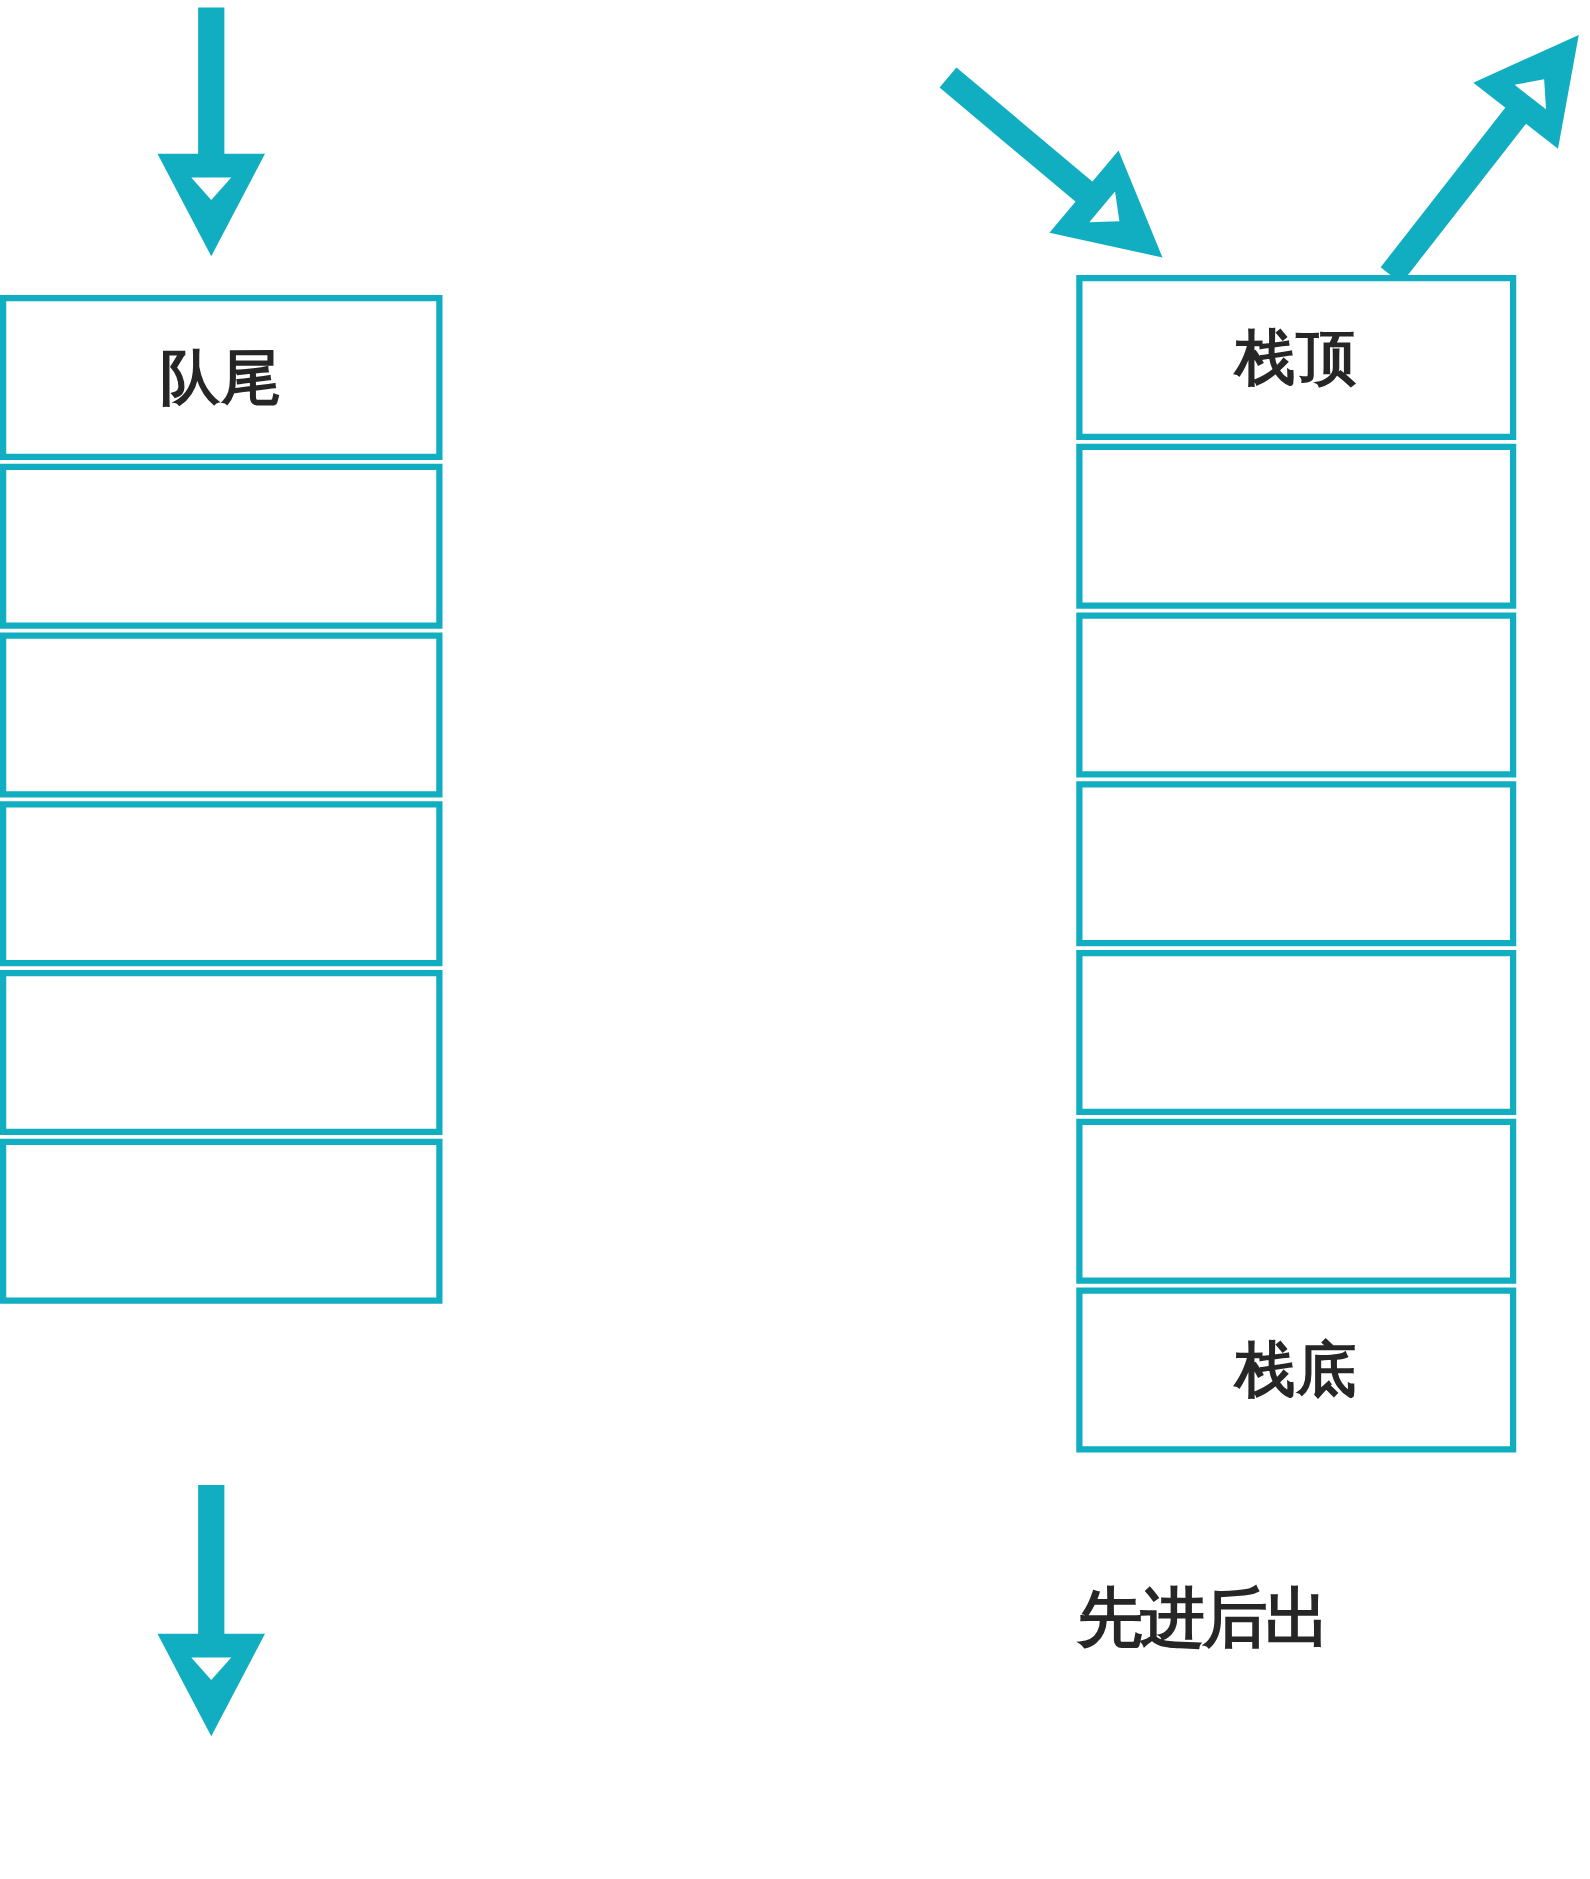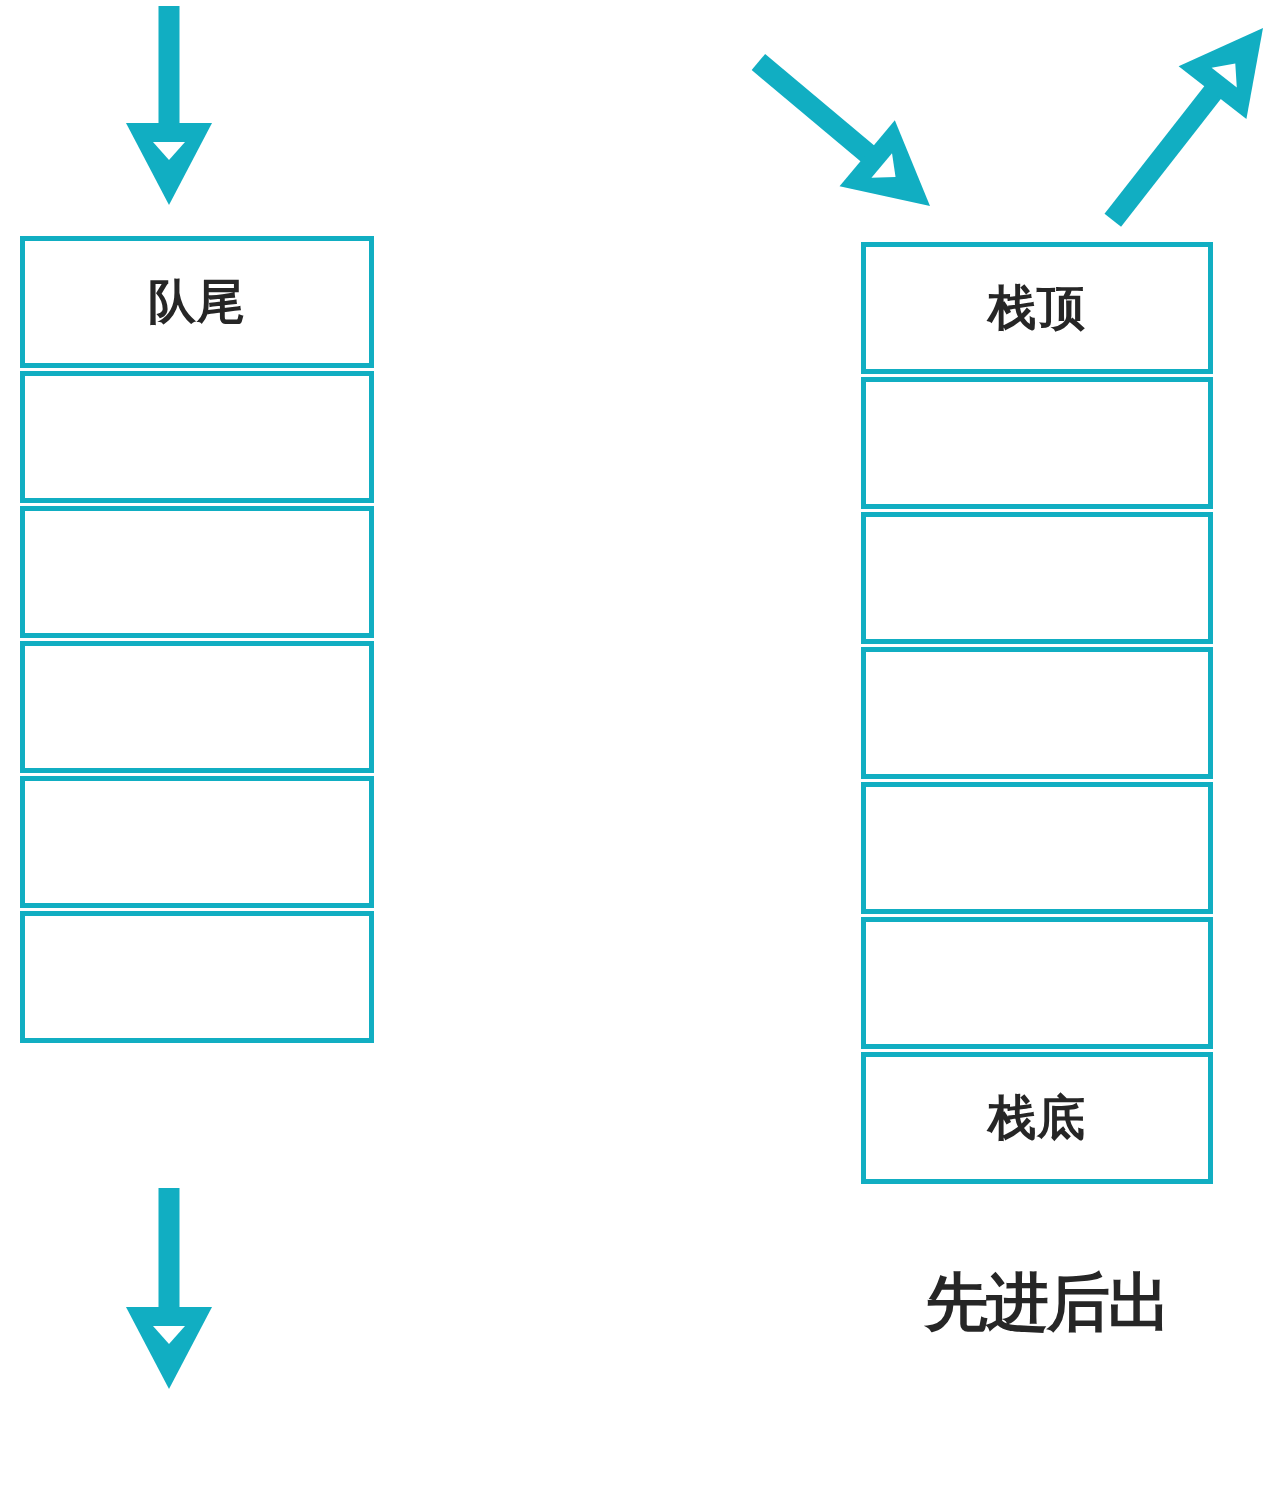--- a/index.html
+++ b/index.html
@@ -25,39 +25,38 @@
     width:1272px;height:1503px;
     color:var(--accent);
     pointer-events:none;
   }
   .column{
     position:absolute;
     display:flex;
     flex-direction:column;
     gap:3px;
   }
-  .column-queue{ left:20px;  top:236px; width:354px;justify-content:space-between; }
-  .column-stack{ left:861px; top:242px; width:352px;border-radius:24px; }
+  .column-queue{ left:0;  top:236px; width:354px;justify-content:space-between; }
+  .column-stack{ left:861px; top:220px; width:352px;border-radius:24px; }
   .cell{
     box-sizing:border-box;
     height:132px;
     border:5px solid var(--accent);
     background:var(--bg);
     display:flex;
     align-items:center;
     justify-content:center;
     font-size:48px;
     font-weight:700;
     color:var(--ink);
     letter-spacing:1px;
   }
   .caption{
     position:absolute;
-    text-align:center;
-    font-size:63px;
+    font-size:52px;
     font-weight:700;
     color:var(--ink);
     letter-spacing:-2px;
     white-space:nowrap;
   }
   .caption-fifo{ left:4px;  top:1424px; width:354px; }
   .caption-filo{ left:862px; top:1260px; width:370px; }
 </style>
 </head>
 <body>

